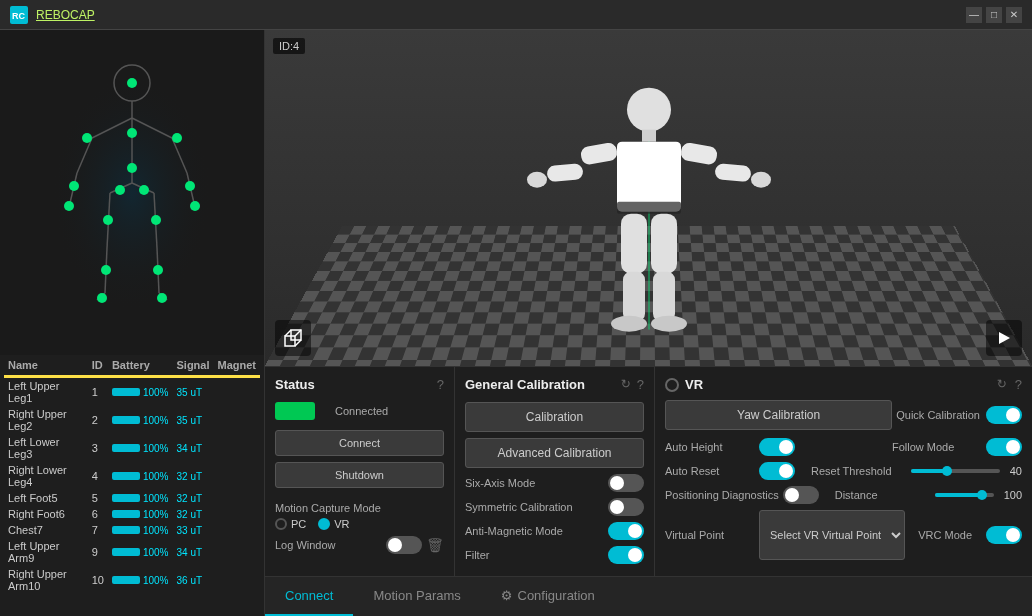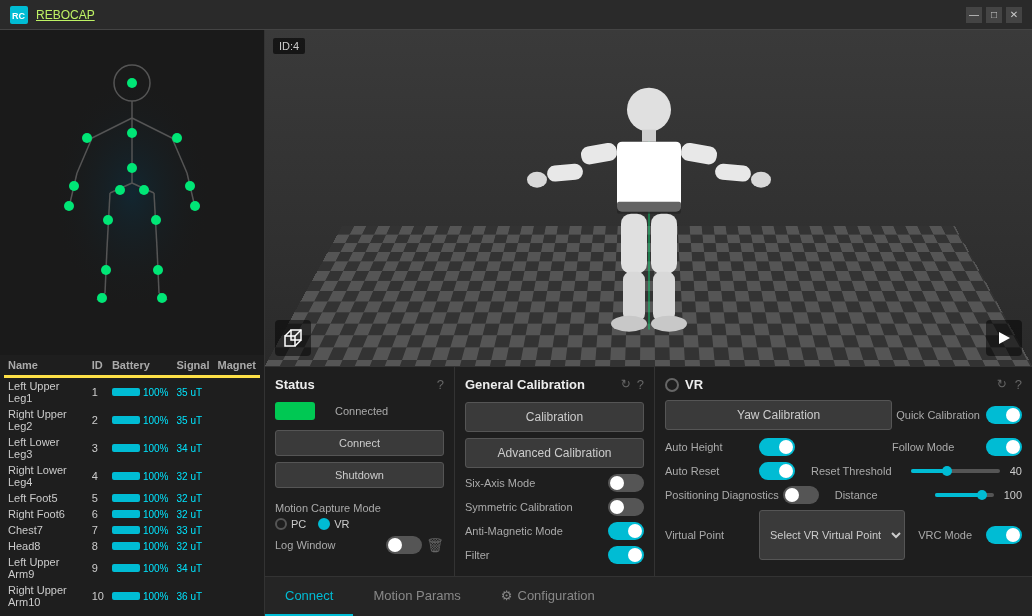--- a/index.html
+++ b/index.html
@@ -644,32 +644,20 @@
     <td>
       <div style="display:flex;align-items:center;gap:3px;">
         <div class="battery-bar"></div>
         <span style="color:#00e5ff;font-size:10px;">100%</span>
       </div>
     </td>
     <td><span class="signal-text">33 uT</span></td>
     <td><span class="magnet-text"></span></td>
   </tr>
             <tr>
-    <td>Head8</td>
-    <td>8</td>
-    <td>
-      <div style="display:flex;align-items:center;gap:3px;">
-        <div class="battery-bar"></div>
-        <span style="color:#00e5ff;font-size:10px;">100%</span>
-      </div>
-    </td>
-    <td><span class="signal-text">32 uT</span></td>
-    <td><span class="magnet-text"></span></td>
-  </tr>
-            <tr>
     <td>Left Upper Arm9</td>
     <td>9</td>
     <td>
       <div style="display:flex;align-items:center;gap:3px;">
         <div class="battery-bar"></div>
         <span style="color:#00e5ff;font-size:10px;">100%</span>
       </div>
     </td>
     <td><span class="signal-text">34 uT</span></td>
     <td><span class="magnet-text"></span></td>

